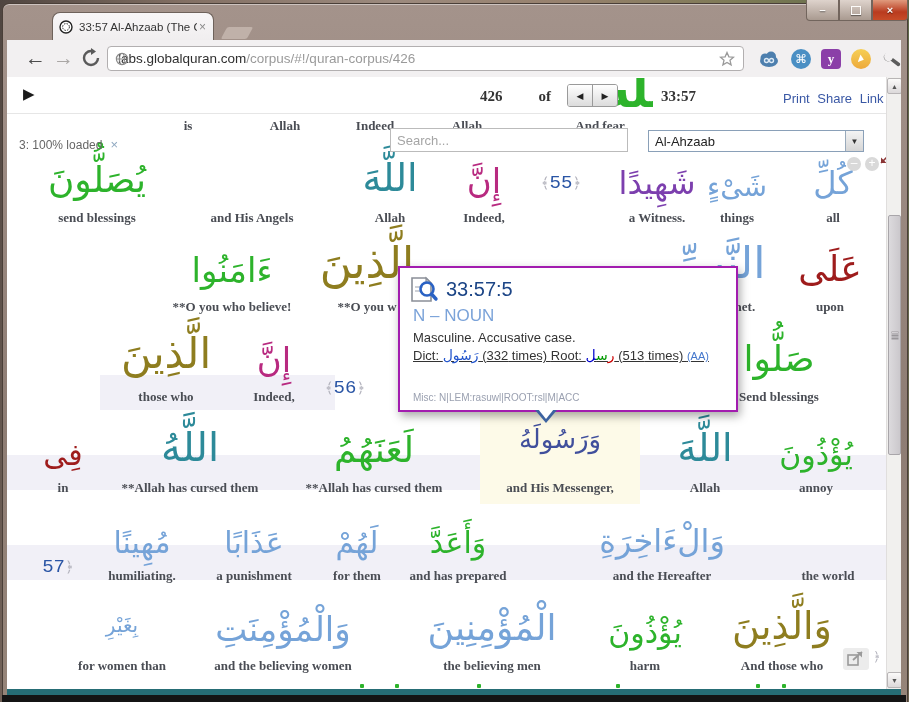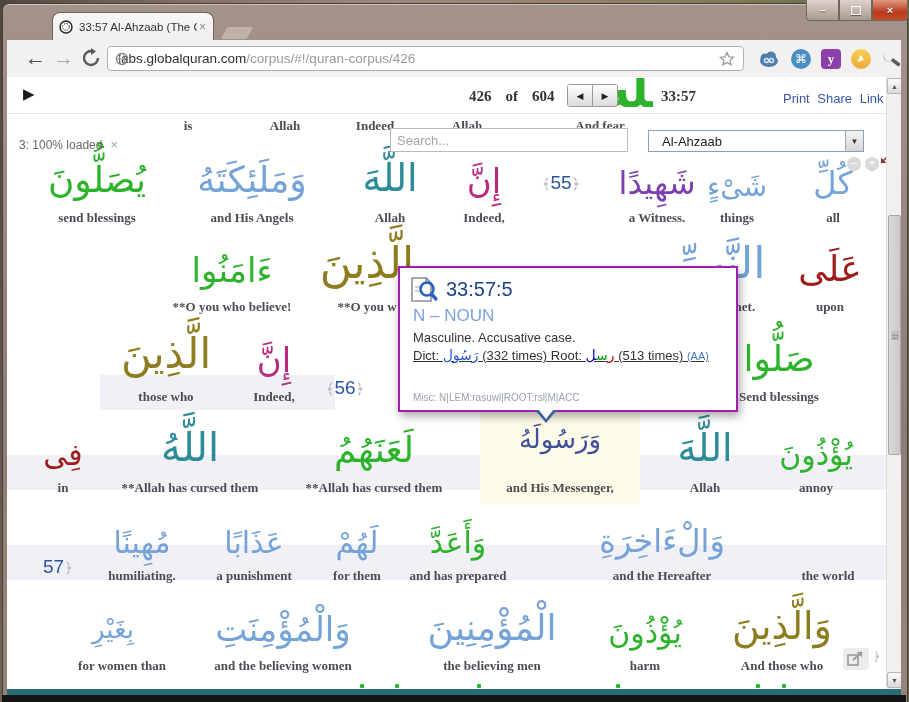--- a/index.html
+++ b/index.html
@@ -34,50 +34,50 @@
     border:1px solid #b2afb0;border-radius:4px;box-sizing:border-box;display:flex;align-items:center;}
   .url{font-size:13.5px;margin-left:10px;white-space:nowrap;}
   .url .dom{color:#2f2f2f;} .url .path{color:#9a9a9a;}
   .eicon{position:absolute;top:9px;width:20px;height:20px;}
   .ecircle{border-radius:50%;display:flex;align-items:center;justify-content:center;color:#fff;font-size:12px;}
   
   .page{position:absolute;left:7px;top:77px;width:894px;height:612px;background:#fff;overflow:hidden;}
   .phead{position:absolute;left:0;top:0;width:894px;height:36px;background:#fff;border-bottom:1px solid #e6e6e6;}
   .play{position:absolute;left:16px;top:8px;font-size:15px;color:#1b1b1b;}
   .navtext{position:absolute;left:455px;top:11px;font:bold 15px "Liberation Serif",serif;color:#333;}
-  .navtext span{margin:0 7px;}
+  .navtext span{margin:0 18px;}
   .pagebtns{position:absolute;left:560px;top:7px;display:flex;border:1px solid #9a9a9a;border-radius:3px;overflow:hidden;}
   .pbtn{width:24px;height:21px;background:linear-gradient(#fff,#dcdcdc);display:flex;align-items:center;justify-content:center;
     font-size:9px;color:#222;}
   .pbtn+.pbtn{border-left:1px solid #9a9a9a;}
   .greenlogo{position:absolute;left:604px;top:1px;width:42px;height:40px;overflow:hidden;z-index:0;}
   .greenlogo span{position:absolute;left:-8px;top:-14px;font:bold 46px "DejaVu Sans",sans-serif;color:#2db32b;}
   .timeref{position:absolute;left:650px;top:11px;font:bold 15px "Liberation Serif",serif;color:#333;background:#fff;padding:0 4px;z-index:2;}
   .plinks{position:absolute;left:772px;top:14px;font-size:13px;color:#3a58a5;z-index:2;}
   .plinks span{margin-left:4px;cursor:pointer;}
   .loaded{position:absolute;left:12px;top:60px;font-size:12px;color:#666;z-index:4;}
   .loaded .x{color:#8fa8c0;font-size:13px;margin-left:8px;}
   .search{position:absolute;left:383px;top:51px;width:224px;height:22px;border:1px solid #bbb;
     font-size:13px;color:#444;padding:0 6px;z-index:5;background:#fff;font-family:"Liberation Sans",sans-serif;}
   .search::placeholder{color:#a5a5a5;}
   .surah{position:absolute;left:641px;top:53px;width:216px;height:22px;border:1px solid #8aa0b8;background:#fff;
     display:flex;align-items:center;z-index:5;box-sizing:border-box;}
-  .surah .txt{font-size:13px;color:#222;margin-left:13px;flex:1;}
+  .surah .txt{font-size:13px;color:#222;margin-left:6px;flex:1;}
   .surah .dd{width:17px;height:100%;background:linear-gradient(#f4f4f4,#d6d6d6);border-left:1px solid #9ab;
     display:flex;align-items:center;justify-content:center;font-size:8px;color:#333;}
   .zctl{position:absolute;width:14px;height:14px;border-radius:50%;background:#d9d9d9;color:#fff;
     font-size:12px;line-height:13px;text-align:center;z-index:4;}
   
   .ar{position:absolute;transform:translateX(-50%);white-space:nowrap;font-family:"DejaVu Sans",sans-serif;z-index:2;line-height:1.45;}
   .en{position:absolute;transform:translateX(-50%);white-space:nowrap;
     font:bold 13px "Liberation Serif",serif;color:#4a4d54;z-index:2;}
   .band{position:absolute;height:35px;background:#f1f0f7;z-index:0;}
   .hl-box{position:absolute;width:160px;height:98px;background:#fdfae8;z-index:1;}
   .marker{position:absolute;transform:translateX(-50%);white-space:nowrap;z-index:2;}
-  .marker .num{font-size:19px;color:#2a55a5;font-family:Liberation Sans, sans-serif;}
+  .marker .num{font-size:19px;color:#2a55a5;font-family:Liberation Mono, monospace;}
   .marker .orn{font-size:15px;color:#b3b3bd;}
   .gdot{position:absolute;width:4px;height:4px;background:#2db32b;border-radius:1px;z-index:2;}
   
   .tooltip{position:absolute;left:391px;top:189px;width:336px;height:142px;background:#fff;
     border:2px solid #a21caf;box-shadow:2px 4px 9px rgba(0,0,0,.35);z-index:20;}
   .tt-ref{position:absolute;left:46px;top:10px;font-size:20px;color:#1c4586;}
   .tt-pos{position:absolute;left:13px;top:38px;font-size:17px;color:#7ba3d9;}
   .tt-morph{position:absolute;left:13px;top:62px;font-size:13px;color:#333;}
   .tt-dict{position:absolute;left:13px;top:79px;font-size:13px;color:#333;white-space:nowrap;text-decoration:underline;}
   .tt-dict .arb{font-family:"DejaVu Sans",sans-serif;font-size:14px;color:#2255cc;}
@@ -226,21 +226,20 @@
     </div>
     <span class="orn-small">﴿</span>
 
     <div class="sbar">
       <div class="sarr" style="top:1px;">▲</div>
       <div class="sthumb"></div>
       <div class="sarr" style="top:595px;">▼</div>
     </div>
   <div class="ar" style="left: 90px; top: 77px; font-size: 36px; color: rgb(45, 179, 43);">يُصَلُّونَ</div>
       <div class="en" style="left: 90px; top: 133px;">send blessings</div>
-      <div class="ar" style="left: 245px; top: 77px; font-size: 36px; color: rgb(117, 163, 216);">وَمَلَئِكَتَهُ</div>
       <div class="en" style="left: 245px; top: 133px;">and His Angels</div>
       <div class="ar" style="left: 383px; top: 74px; font-size: 38px; color: rgb(45, 138, 153);">اللَّهَ</div>
       <div class="en" style="left: 383px; top: 133px;">Allah</div>
       <div class="ar" style="left: 477px; top: 80px; font-size: 34px; color: rgb(184, 42, 128);">إِنَّ</div>
       <div class="en" style="left: 477px; top: 133px;">Indeed,</div>
       <div class="ar" style="left: 650px; top: 83px; font-size: 32px; color: rgb(124, 63, 174);">شَهِيدًا</div>
       <div class="en" style="left: 650px; top: 133px;">a Witness.</div>
       <div class="ar" style="left: 730px; top: 90px; font-size: 28px; color: rgb(117, 163, 216);">شَىْءٍ</div>
       <div class="en" style="left: 730px; top: 133px;">things</div>
       <div class="ar" style="left: 826px; top: 83px; font-size: 32px; color: rgb(117, 163, 216);">كُلِّ</div>
@@ -276,21 +275,21 @@
       <div class="en" style="left: 135px; top: 491px;">humiliating.</div>
       <div class="ar" style="left: 247px; top: 444px; font-size: 30px; color: rgb(117, 163, 216);">عَذَابًا</div>
       <div class="en" style="left: 247px; top: 491px;">a punishment</div>
       <div class="ar" style="left: 350px; top: 444px; font-size: 30px; color: rgb(117, 163, 216);">لَهُمْ</div>
       <div class="en" style="left: 350px; top: 491px;">for them</div>
       <div class="ar" style="left: 451px; top: 444px; font-size: 30px; color: rgb(45, 179, 43);">وَأَعَدَّ</div>
       <div class="en" style="left: 451px; top: 491px;">and has prepared</div>
       <div class="ar" style="left: 655px; top: 441px; font-size: 32px; color: rgb(117, 163, 216);">وَالْءَاخِرَةِ</div>
       <div class="en" style="left: 655px; top: 491px;">and the Hereafter</div>
       <div class="en" style="left: 821px; top: 491px;">the world</div>
-      <div class="ar" style="left: 106px; top: 534px; font-size: 26px; color: rgb(117, 163, 216);">بِغَيْرِ</div>
+      <div class="ar" style="left: 115px; top: 534px; font-size: 20px; color: rgb(117, 163, 216);">بِغَيْرِ</div>
       <div class="en" style="left: 115px; top: 581px;">for women than</div>
       <div class="ar" style="left: 276px; top: 528px; font-size: 34px; color: rgb(117, 163, 216);">وَالْمُؤْمِنَتِ</div>
       <div class="en" style="left: 276px; top: 581px;">and the believing women</div>
       <div class="ar" style="left: 485px; top: 525px; font-size: 36px; color: rgb(117, 163, 216);">الْمُؤْمِنِينَ</div>
       <div class="en" style="left: 485px; top: 581px;">the believing men</div>
       <div class="ar" style="left: 638px; top: 534px; font-size: 30px; color: rgb(45, 179, 43);">يُؤْذُونَ</div>
       <div class="en" style="left: 638px; top: 581px;">harm</div>
       <div class="ar" style="left: 775px; top: 522px; font-size: 38px; color: rgb(142, 125, 31);">وَالَّذِينَ</div>
       <div class="en" style="left: 775px; top: 581px;">And those who</div>
       <div class="marker" style="left: 554px; top: 95px;"><span class="orn">﴾</span><span class="num">55</span><span class="orn">﴿</span></div>

